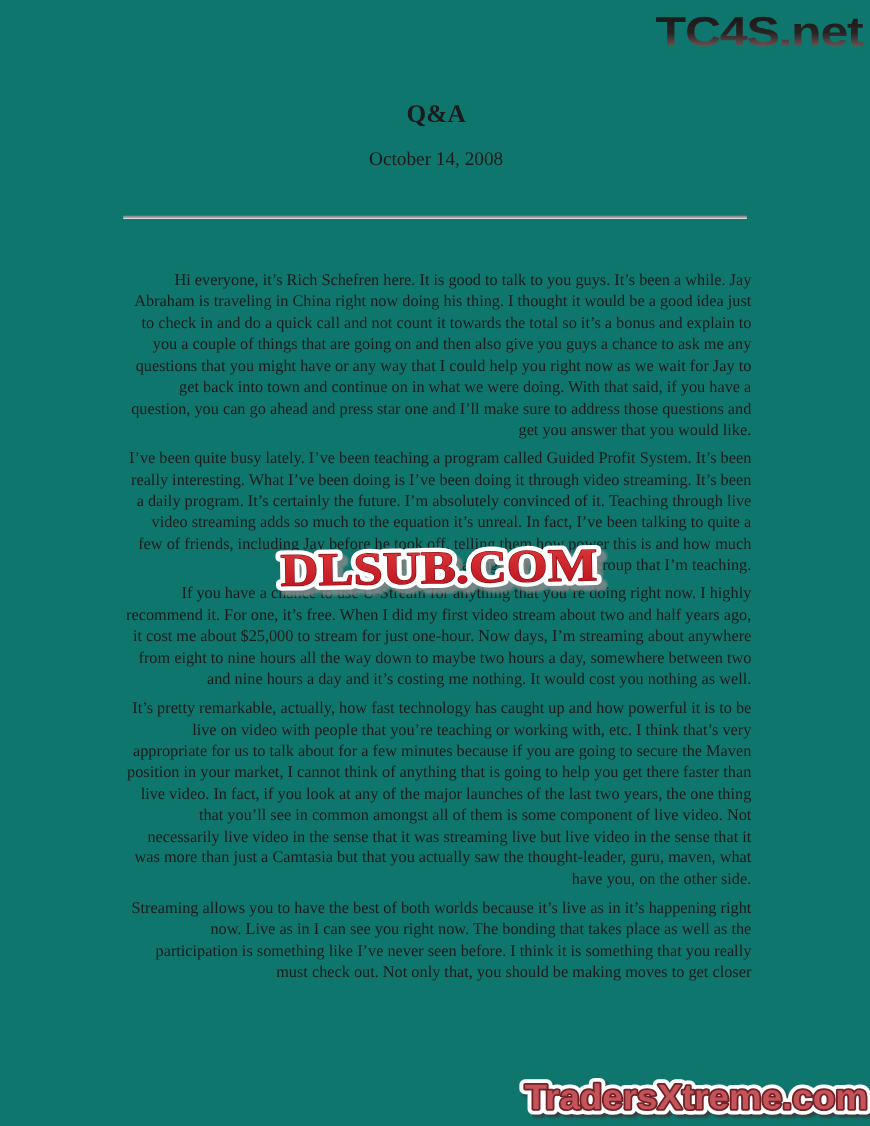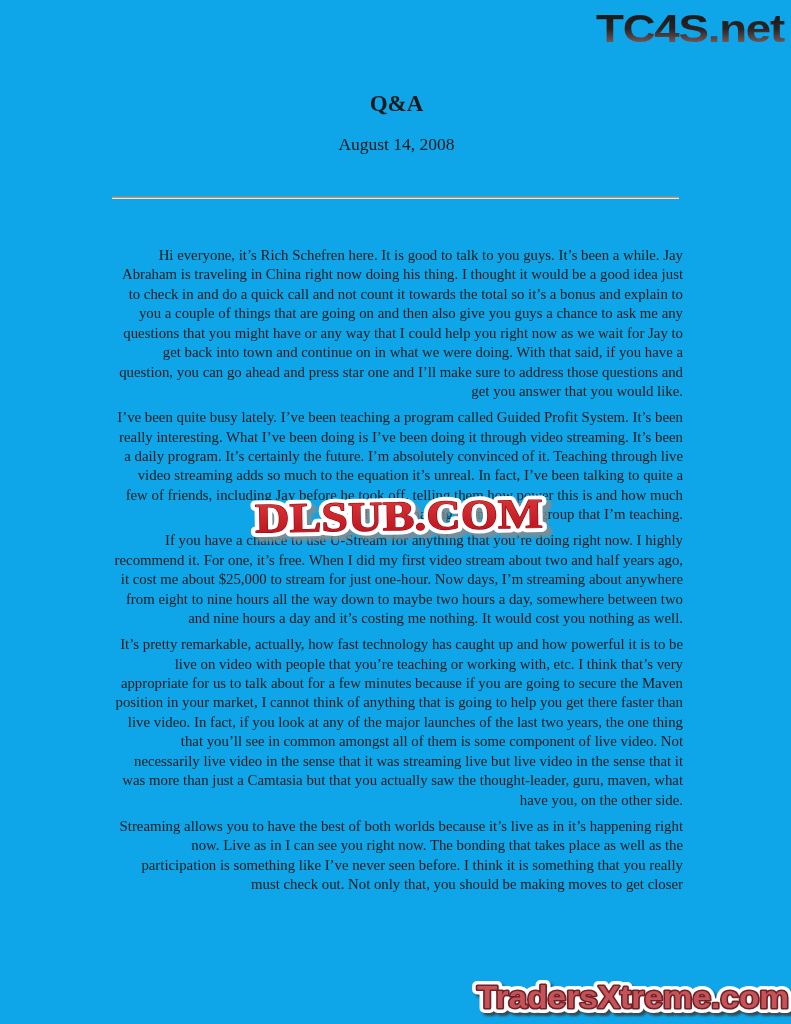--- a/index.html
+++ b/index.html
@@ -1,20 +1,20 @@
 <!DOCTYPE html>
 <html><head>
 <meta charset="utf-8">
 <style>
   html, body { margin: 0; padding: 0; background: #ffffff; }
   .page {
     position: relative;
     width: 791px;
     height: 1024px;
-    background: #0ea5e9;
+    background: #0f766e;
     overflow: hidden;
     font-family: "Liberation Serif", "DejaVu Serif", serif;
     color: #1b1b1b;
   }
   .tc4s-logo {
     position: absolute;
     left: 590px;
     top: 3px;
     width: 200px;
     height: 50px;
@@ -87,21 +87,21 @@
         <stop offset="100%" stop-color="#9a7272"></stop>
       </linearGradient>
       <filter id="tcsoft" x="-10%" y="-10%" width="120%" height="120%">
         <feGaussianBlur stdDeviation="0.45"></feGaussianBlur>
       </filter>
     </defs>
     <text x="100" y="39" text-anchor="middle" font-family="Liberation Sans, DejaVu Sans, sans-serif" font-weight="bold" font-size="38" letter-spacing="-1" textLength="188" lengthAdjust="spacingAndGlyphs" fill="url(#tcgrad)" filter="url(#tcsoft)">TC4S.net</text>
   </svg>
 
   <div class="doc-title">Q&amp;A</div>
-  <div class="doc-date">August 14, 2008</div>
+  <div class="doc-date">October 14, 2008</div>
 
   <div class="divider"></div>
 
   <div class="content">
     <p>Hi everyone, it’s Rich Schefren here. It is good to talk to you guys. It’s been a while. Jay Abraham is traveling in China right now doing his thing. I thought it would be a good idea just to check in and do a quick call and not count it towards the total so it’s a bonus and explain to you a couple of things that are going on and then also give you guys a chance to ask me any questions that you might have or any way that I could help you right now as we wait for Jay to get back into town and continue on in what we were doing. With that said, if you have a question, you can go ahead and press star one and I’ll make sure to address those questions and get you answer that you would like.</p>
     <p>I’ve been quite busy lately. I’ve been teaching a program called Guided Profit System. It’s been really interesting. What I’ve been doing is I’ve been doing it through video streaming. It’s been a daily program. It’s certainly the future. I’m absolutely convinced of it. Teaching through live video streaming adds so much to the equation it’s unreal. In fact, I’ve been talking to quite a few of friends, including Jay before he took off, telling them how power this is and how much fun I’m having even with the group that I’m teaching.</p>
     <p>If you have a chance to use U-Stream for anything that you’re doing right now. I highly recommend it. For one, it’s free. When I did my first video stream about two and half years ago, it cost me about $25,000 to stream for just one-hour. Now days, I’m streaming about anywhere from eight to nine hours all the way down to maybe two hours a day, somewhere between two and nine hours a day and it’s costing me nothing. It would cost you nothing as well.</p>
     <p>It’s pretty remarkable, actually, how fast technology has caught up and how powerful it is to be live on video with people that you’re teaching or working with, etc. I think that’s very appropriate for us to talk about for a few minutes because if you are going to secure the Maven position in your market, I cannot think of anything that is going to help you get there faster than live video. In fact, if you look at any of the major launches of the last two years, the one thing that you’ll see in common amongst all of them is some component of live video. Not necessarily live video in the sense that it was streaming live but live video in the sense that it was more than just a Camtasia but that you actually saw the thought-leader, guru, maven, what have you, on the other side.</p>
     <p>Streaming allows you to have the best of both worlds because it’s live as in it’s happening right now. Live as in I can see you right now. The bonding that takes place as well as the participation is something like I’ve never seen before. I think it is something that you really must check out. Not only that, you should be making moves to get closer</p>
   </div>

